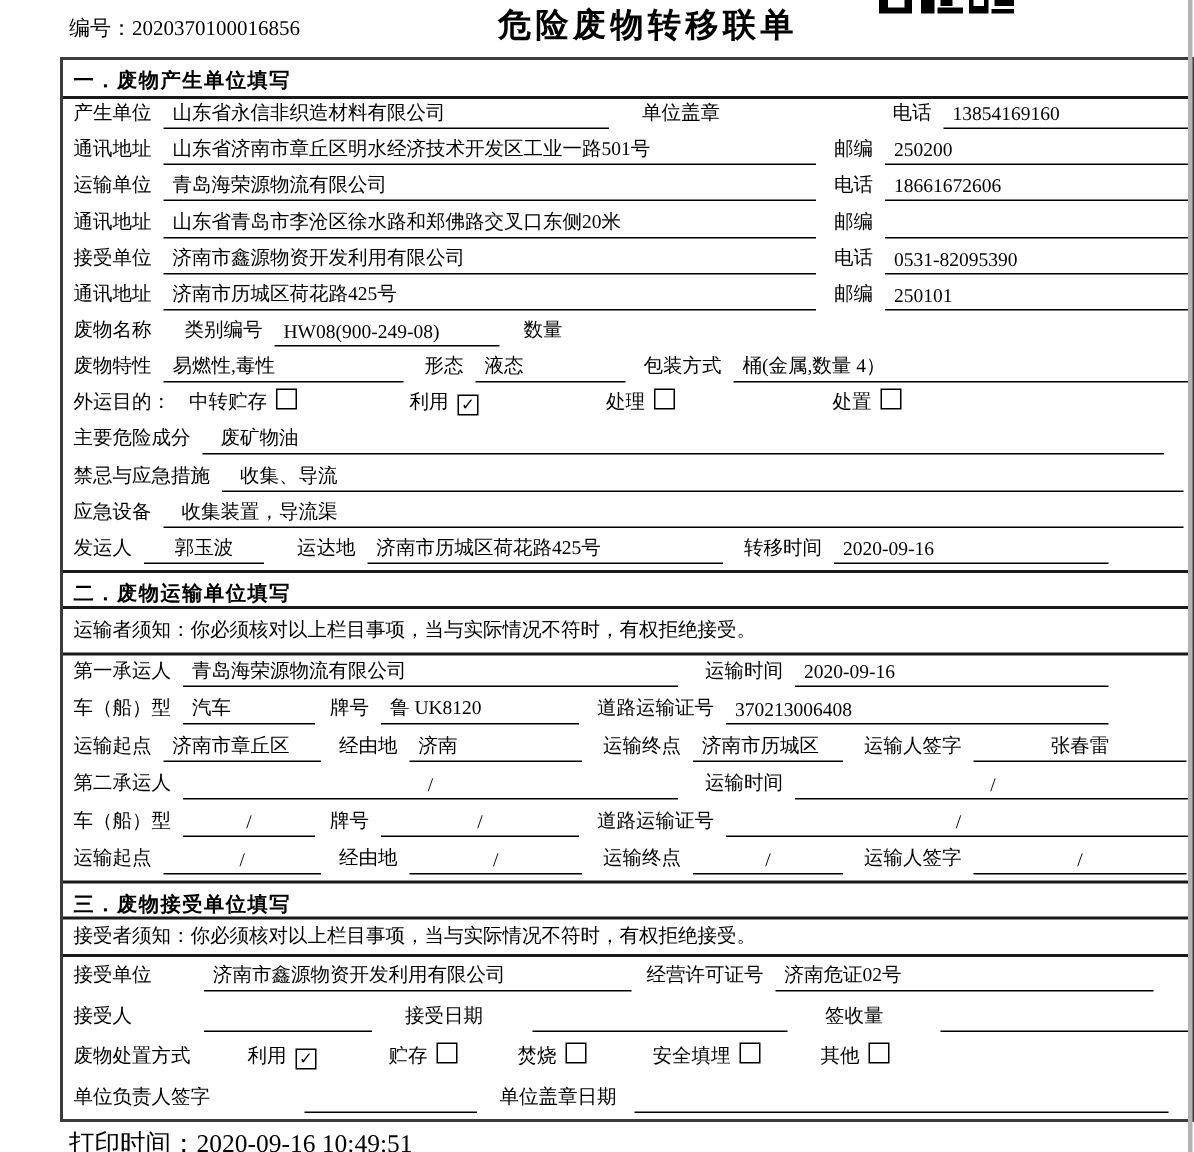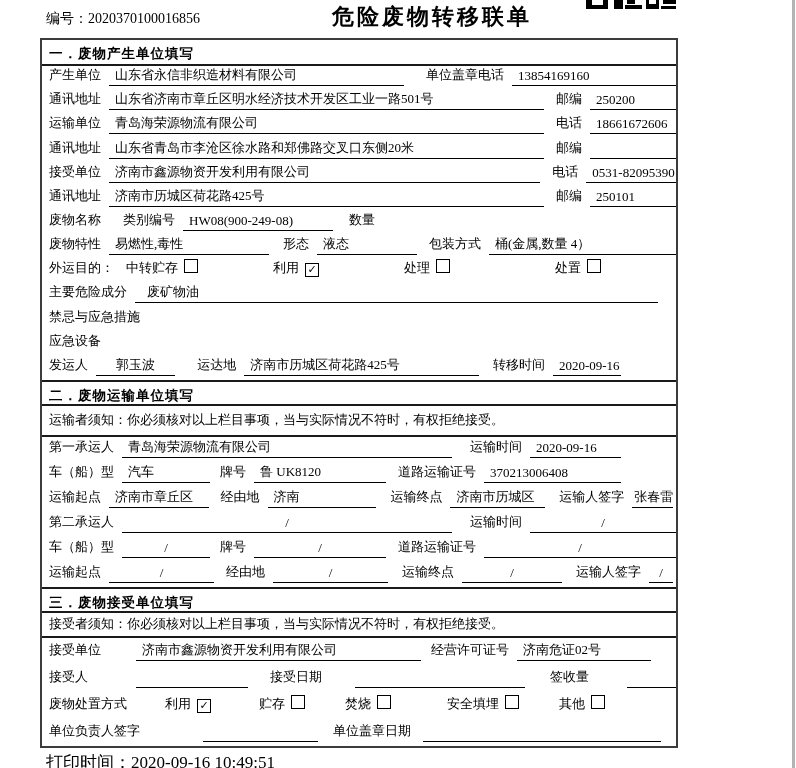--- a/index.html
+++ b/index.html
@@ -14,21 +14,21 @@
   .header { position:relative; height:38px; }
   .serial { position:absolute; left:46px; top:10px; font-size:14px; white-space:nowrap; }
   .doc-title {
     position:absolute; left:332px; top:2px; font-size:22px; font-weight:bold;
     font-family:"Liberation Sans","DejaVu Sans",sans-serif; letter-spacing:3px; white-space:nowrap;
   }
   .qr { position:absolute; left:586px; top:0; }
 
   
   .form-box {
-    position:absolute; left:40px; top:38px; width:638px; height:710px;
+    position:absolute; left:40px; top:38px; width:756px; height:710px;
     border:2px solid #3c3c3c; box-sizing:border-box; overflow:hidden;
   }
   .sec-header {
     font-family:"Liberation Sans","DejaVu Sans",sans-serif; font-weight:bold;
     font-size:13.5px; height:26px; box-sizing:border-box; padding:5px 0 0 7px;
     border-bottom:2px solid #1a1a1a; letter-spacing:1px;
   }
   .sec-header.bt { border-top:2px solid #1a1a1a; }
 
   .row { display:flex; align-items:flex-end; box-sizing:border-box; padding:0 0 4px 7px; }
@@ -146,24 +146,26 @@
       <span class="opt" style="margin-left:105px"><span>处置</span><span class="cb"></span></span>
     </div>
 
     <div class="row">
       <span class="lbl">主要危险成分</span>
       <span class="u fx" style="margin-right:18px;padding-left:12px">废矿物油</span>
     </div>
 
     <div class="row">
       <span class="lbl">禁忌与应急措施</span>
+      <span class="u fx" style="margin-right:5px;padding-left:12px">收集、导流</span>
     </div>
 
     <div class="row">
       <span class="lbl">应急设备</span>
+      <span class="u fx" style="margin-right:5px;padding-left:12px">收集装置，导流渠</span>
     </div>
 
     <div class="row">
       <span class="lbl">发运人</span>
       <span class="u ctr" style="width:80px">郭玉波</span>
       <span class="lbl" style="margin-left:22px">运达地</span>
       <span class="u" style="width:237px">济南市历城区荷花路425号</span>
       <span class="lbl" style="margin-left:14px">转移时间</span>
       <span class="u fx" style="margin-right:55px">2020-09-16</span>
     </div>
@@ -246,21 +248,21 @@
       <span class="u" style="width:170px;margin-left:25px"></span>
       <span class="lbl" style="margin-left:25px">签收量</span>
       <span class="u fx" style="margin-left:30px"></span>
     </div>
 
     <div class="row">
       <span class="lbl">废物处置方式</span>
       <span class="opt" style="margin-left:30px"><span>利用</span><span class="cb">✓</span></span>
       <span class="opt" style="margin-left:48px"><span>贮存</span><span class="cb"></span></span>
       <span class="opt" style="margin-left:40px"><span>焚烧</span><span class="cb"></span></span>
-      <span class="opt" style="margin-left:56px"><span>安全填埋</span><span class="cb"></span></span>
+      <span class="opt" style="margin-left:44px"><span>安全填埋</span><span class="cb"></span></span>
       <span class="opt" style="margin-left:40px"><span>其他</span><span class="cb"></span></span>
     </div>
 
     <div class="row">
       <span class="lbl">单位负责人签字</span>
       <span class="u" style="width:115px;margin-left:55px"></span>
       <span class="plain" style="margin-left:15px">单位盖章</span>
       <span class="plain" style="">日期</span>
       <span class="u fx" style="margin-left:12px;margin-right:15px"></span>
     </div>

